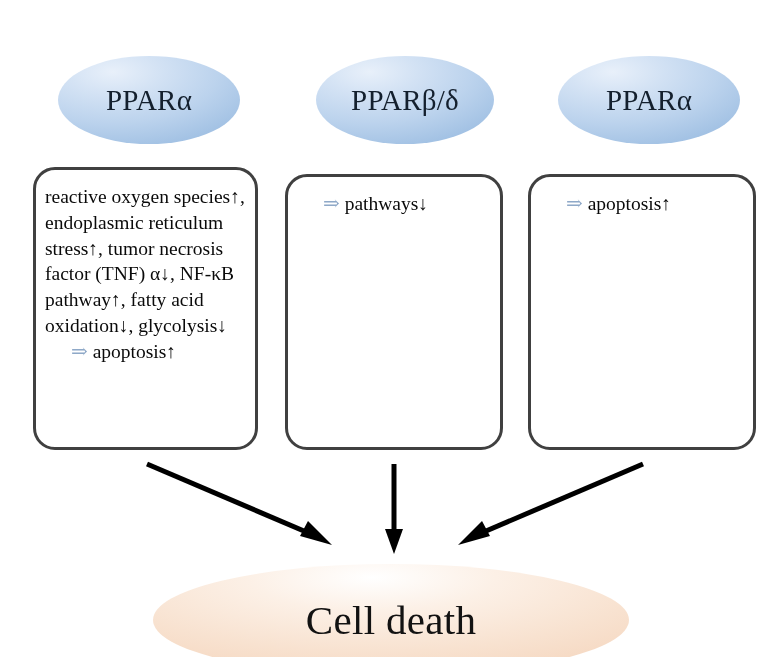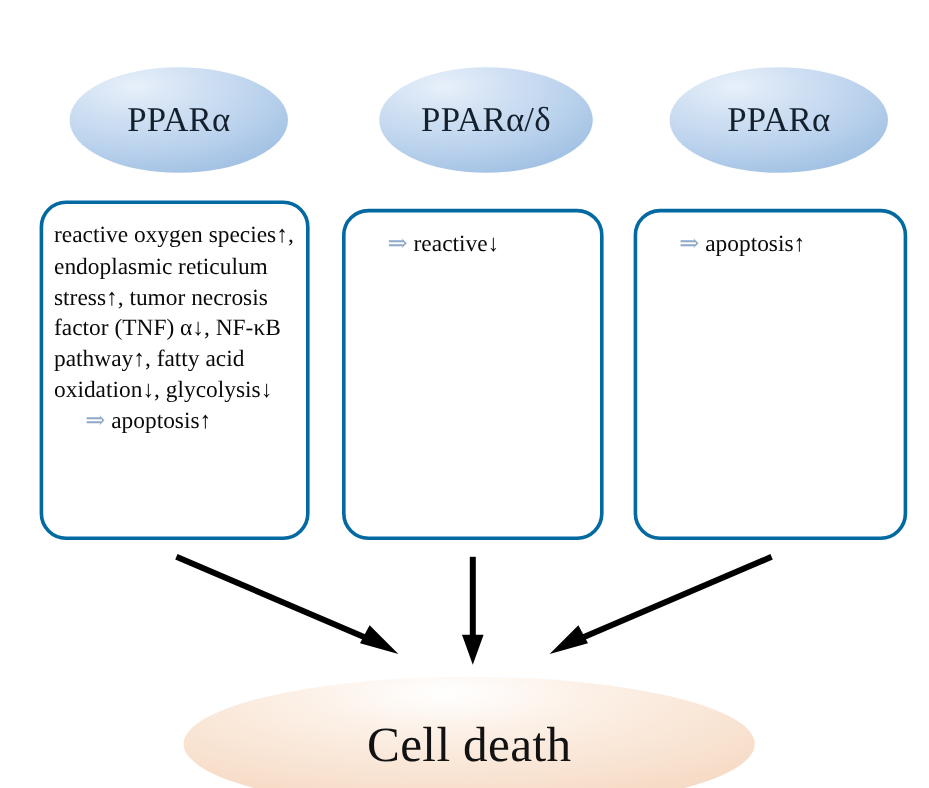--- a/index.html
+++ b/index.html
@@ -48,21 +48,21 @@
   }
 
   #ellipse-ppar-alpha { left: 58px;  top: 16px; width: 182px; height: 88px; }
   #ellipse-ppar-beta  { left: 316px; top: 16px; width: 178px; height: 88px; }
   #ellipse-ppar-gamma { left: 558px; top: 16px; width: 182px; height: 88px; }
 
   
   .effect-box {
     position: absolute;
     box-sizing: border-box;
-    border: 3px solid #0369a1;
+    border: 3px solid #404040;
     border-radius: 22px;
     background: #ffffff;
     padding: 14px 8px 10px 9px;
   }
   .effect-text {
     font-size: 19.5px;
     line-height: 25.8px;
     color: #0a0a0a;
     white-space: pre-line;
     text-align: left;
@@ -121,34 +121,34 @@
 </head>
 <body>
 
 <div id="stage">
 
   <div class="receptor-ellipse" id="ellipse-ppar-alpha">
     <span class="receptor-label">PPARα</span>
   </div>
 
   <div class="receptor-ellipse" id="ellipse-ppar-beta">
-    <span class="receptor-label">PPARα/δ</span>
+    <span class="receptor-label">PPARβ/δ</span>
   </div>
 
   <div class="receptor-ellipse" id="ellipse-ppar-gamma">
     <span class="receptor-label">PPARα</span>
   </div>
 
   <div class="effect-box" id="box-ppar-alpha">
     <div class="effect-text">reactive oxygen species↑, endoplasmic reticulum stress↑, tumor necrosis factor (TNF) α↓, NF-κB pathway↑, fatty acid oxidation↓, glycolysis↓</div>
     <div class="effect-conclusion"><span class="implies">⇒</span>&nbsp;<span>apoptosis↑</span></div>
   </div>
 
   <div class="effect-box" id="box-ppar-beta">
-    <div class="effect-conclusion"><span class="implies">⇒</span>&nbsp;<span>reactive↓</span></div>
+    <div class="effect-conclusion"><span class="implies">⇒</span>&nbsp;<span>pathways↓</span></div>
   </div>
 
   <div class="effect-box" id="box-ppar-gamma">
     <div class="effect-conclusion"><span class="implies">⇒</span>&nbsp;<span>apoptosis↑</span></div>
   </div>
 
   <svg id="arrow-layer" viewBox="0 0 774 657" width="774" height="657">
 
     <g>
       <line x1="147" y1="424" x2="318" y2="497" stroke="#000000" stroke-width="5" stroke-linecap="butt"></line>

